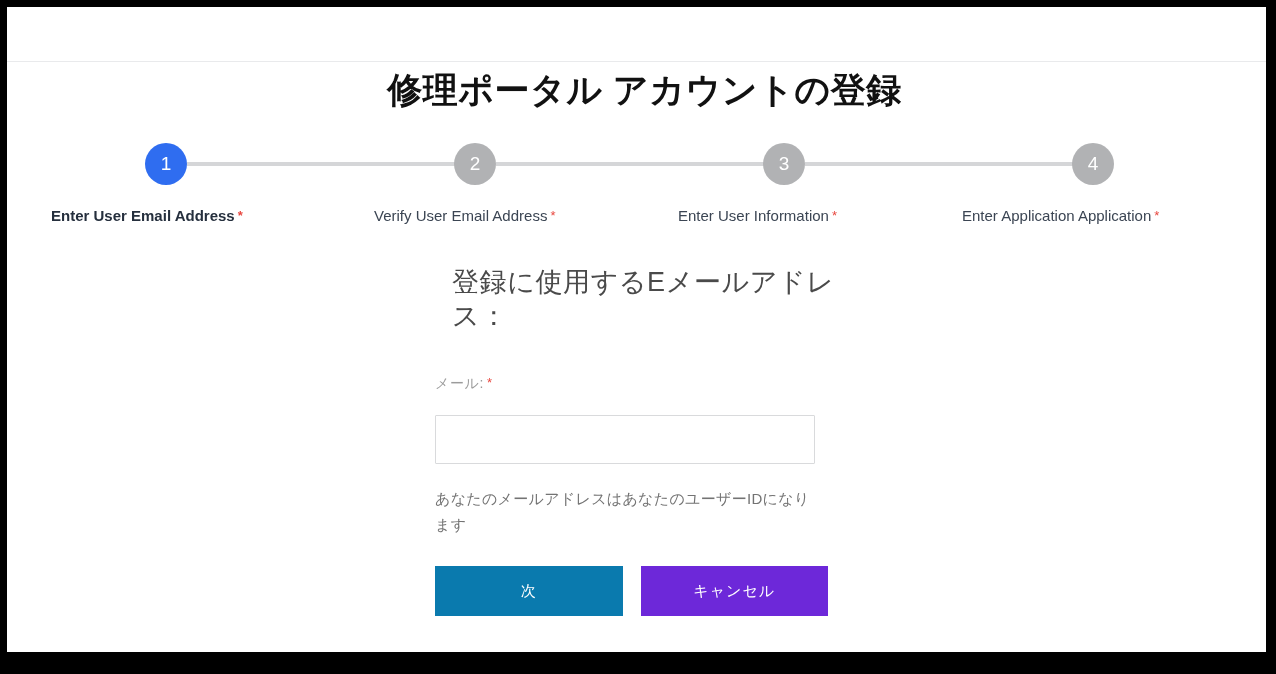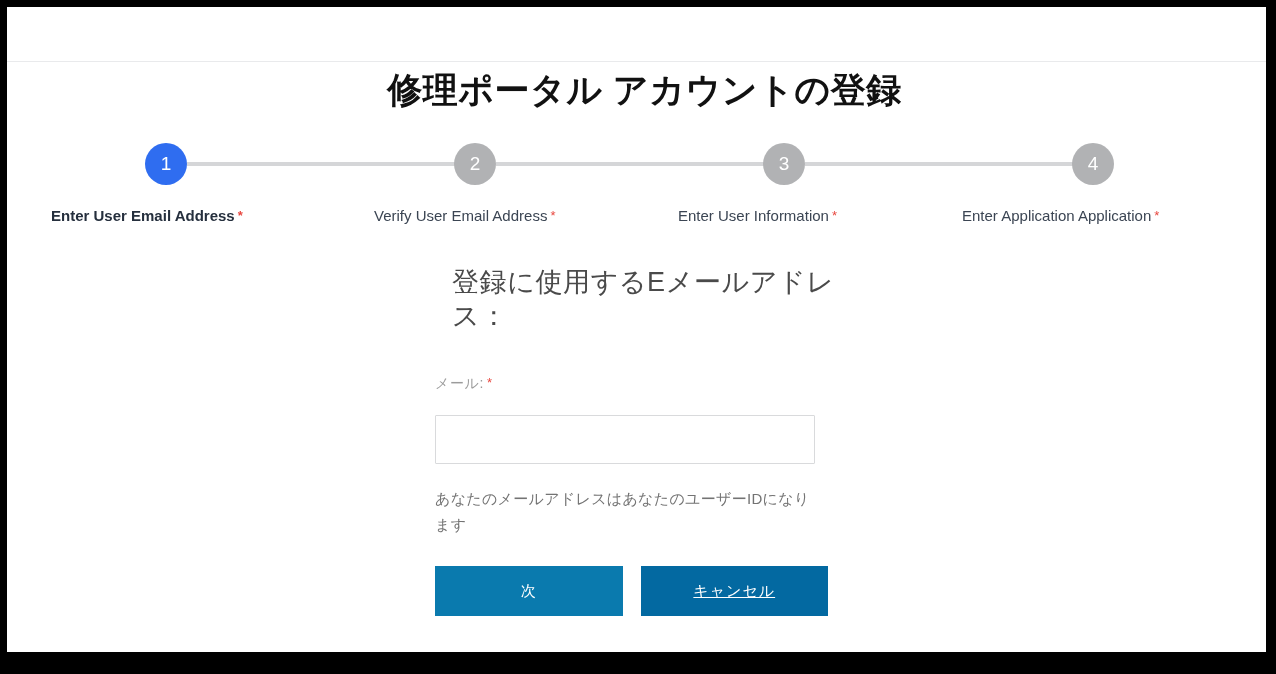--- a/index.html
+++ b/index.html
@@ -175,22 +175,21 @@
     cursor: pointer;
     letter-spacing: 1px;
     font-family: "Liberation Sans", sans-serif;
   }
   #next-button {
     width: 192px;
     background: #0a7aae;
   }
   #cancel-button {
     width: 192px;
-    background: #0369a1;
-    text-decoration: underline;
+    background: #6d28d9;
   }
 </style>
 </head>
 <body>
 
 <div id="frame">
   <div id="viewport">
 
     <div id="site-header"></div>
 

